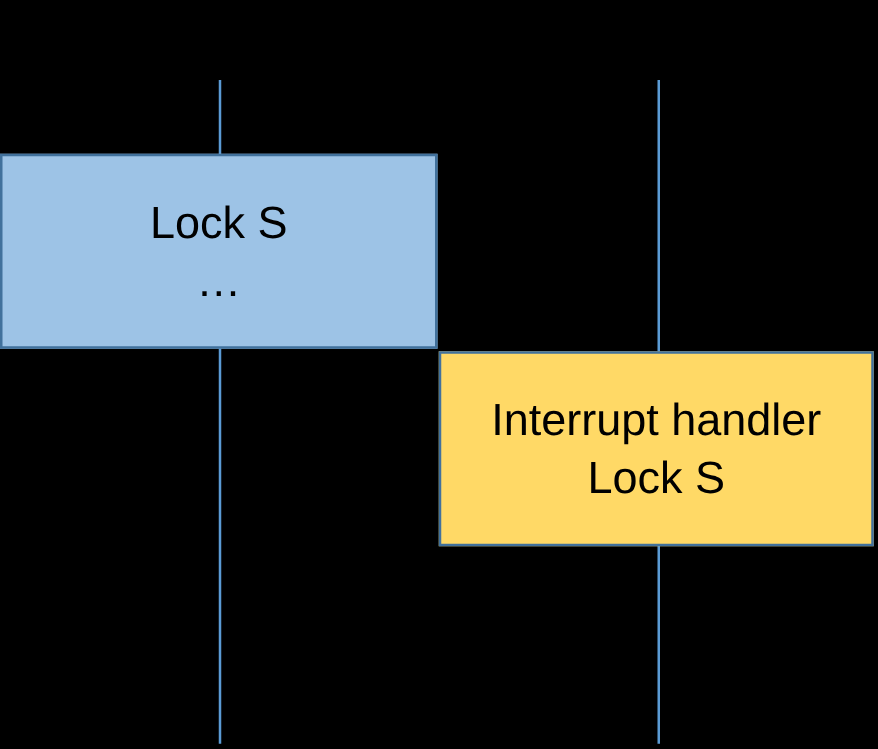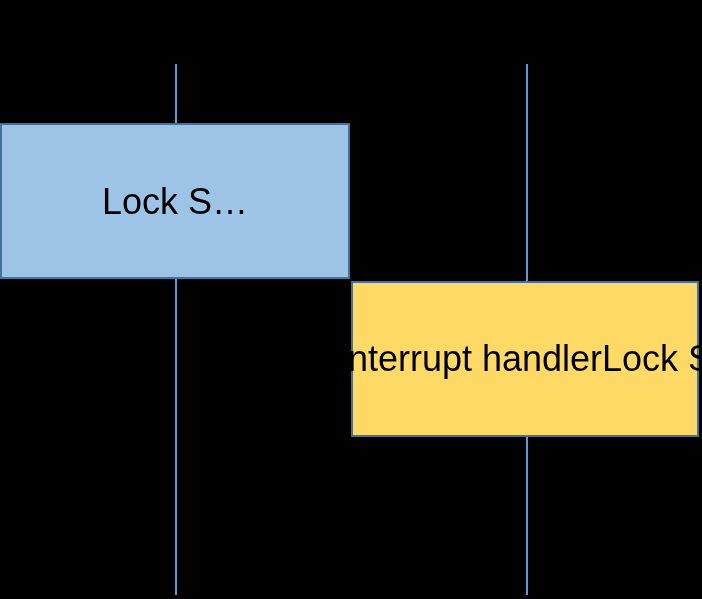--- a/index.html
+++ b/index.html
@@ -22,21 +22,21 @@
     width: 2px;
     background: #5B9BD5;
   }
   .timeline.left  { left: 175px; }
   .timeline.right { left: 526px; }
   .box {
     position: absolute;
     box-sizing: border-box;
     border: 2px solid #41719C;
     display: flex;
-    flex-direction: row;
+    flex-direction: column;
     align-items: center;
     justify-content: center;
     text-align: center;
     color: #000000;
     font-size: 36px;
     z-index: 2;
   }
   .box .box-line {
     line-height: 47px;
     white-space: nowrap;

